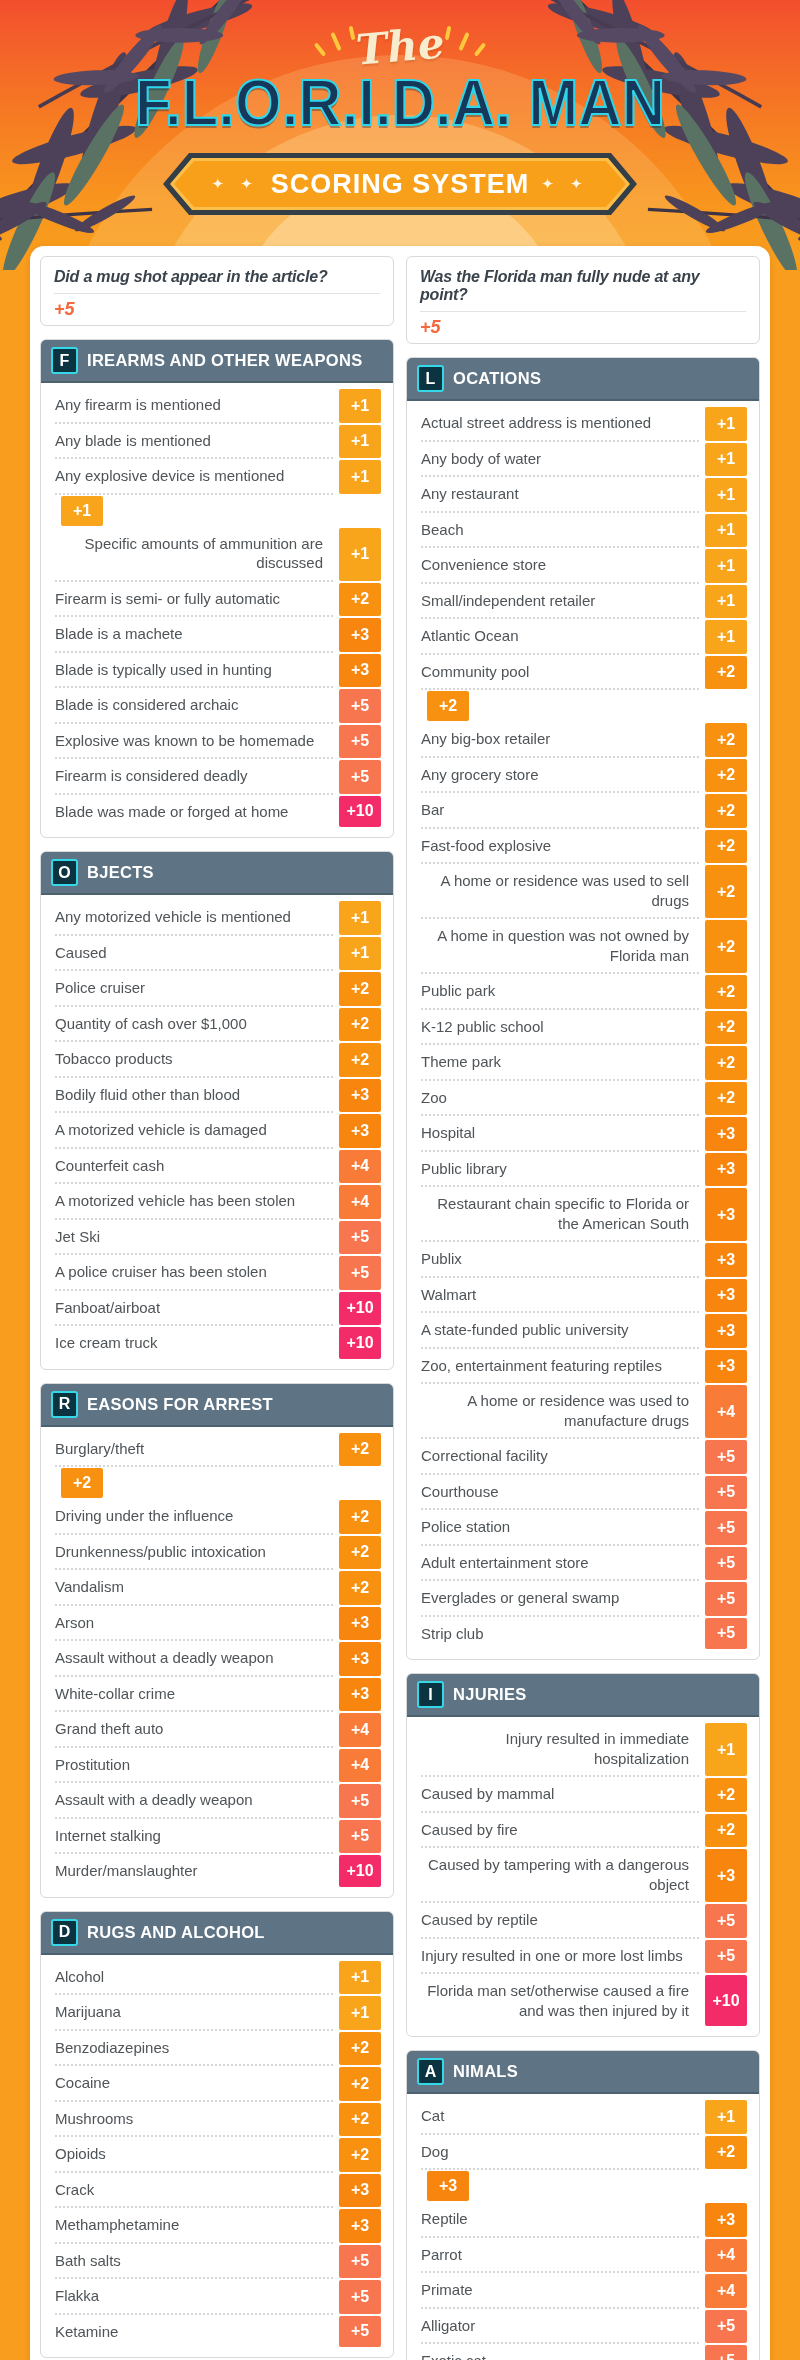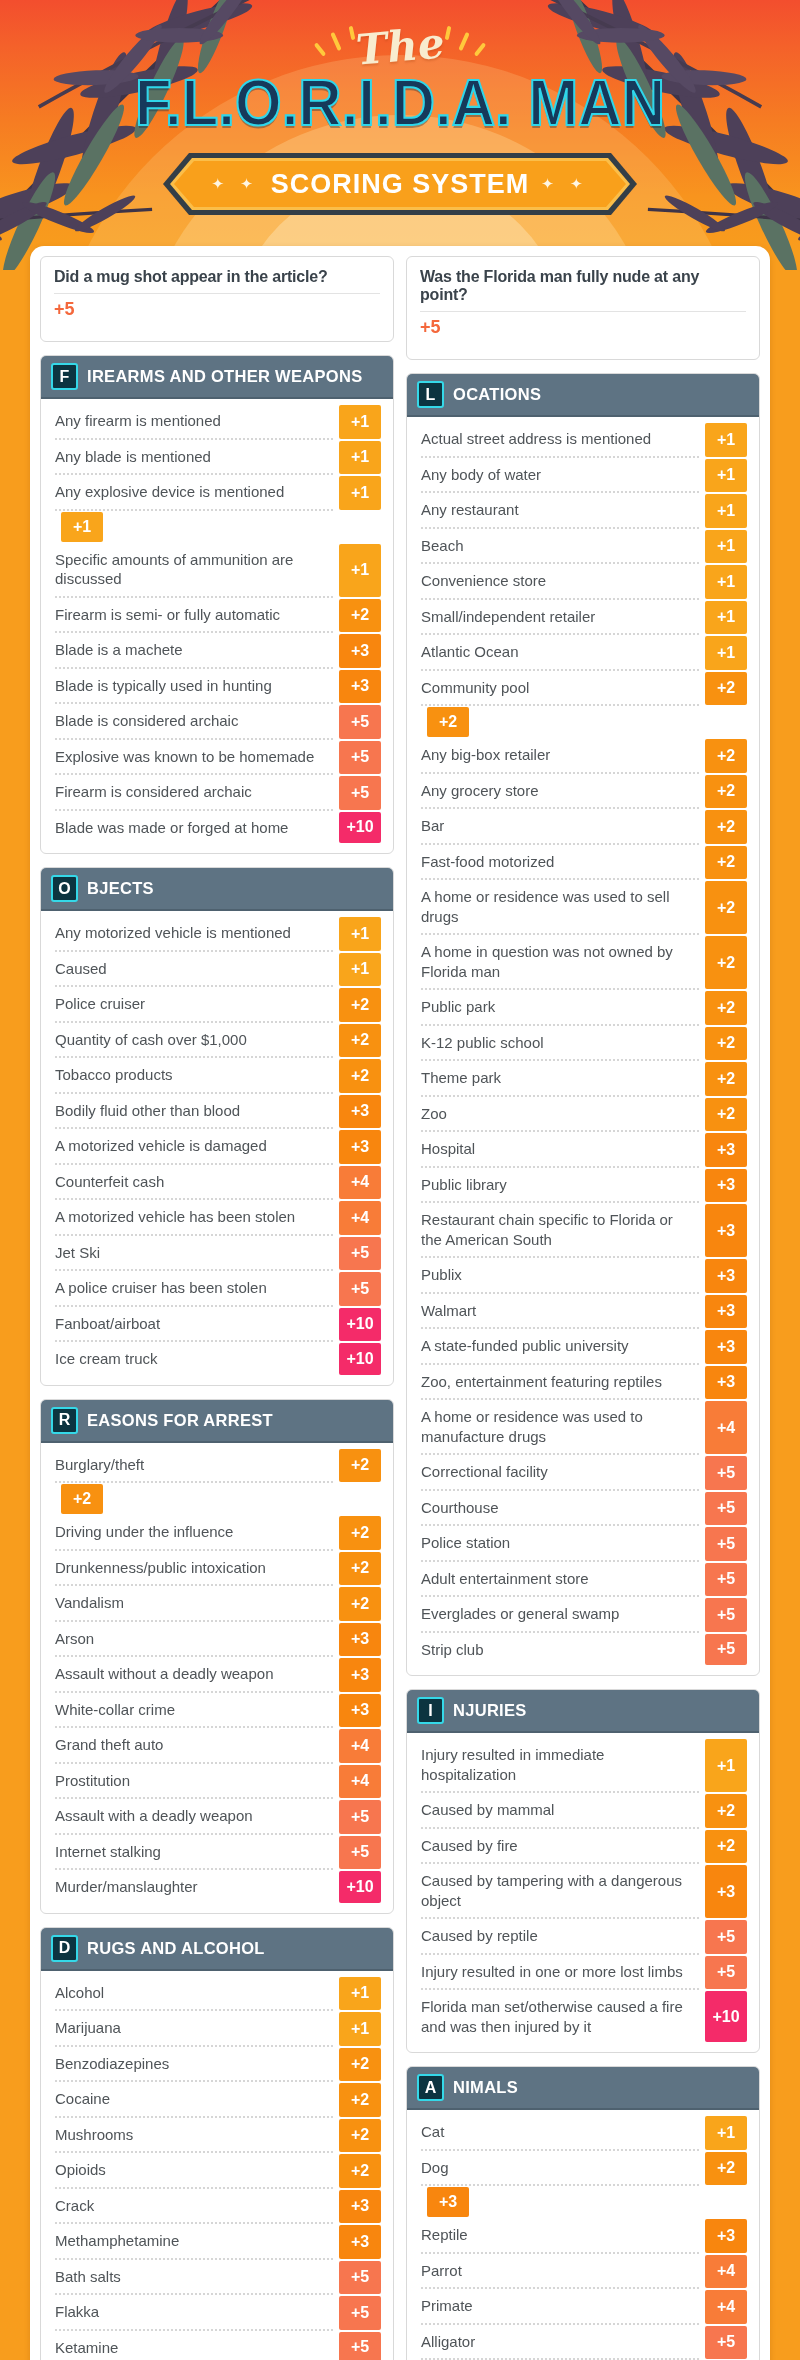--- a/index.html
+++ b/index.html
@@ -89,21 +89,22 @@
     margin:-6px 30px 0 30px;
     border-radius:14px;
     padding:10px 10px 12px 10px;
     box-shadow:0 2px 6px rgba(120,60,0,.18);
   }
   .columns { display:flex; gap:12px; align-items:stretch; }
   .column { flex:1; display:flex; flex-direction:column; gap:13px; }
 
   .question-card {
     border:1px solid #D9D9D9; border-radius:6px; background:#fff;
-    padding:11px 13px 21px 13px;
+    padding:11px 13px 5px 13px;
+    font-style:italic;
   }
   .question-text { font-weight:700; color:#3A434B; font-size:16px; letter-spacing:-0.2px; }
   .question-divider { border-top:1px solid #E3E3E3; margin:7px 0 5px 0; }
   .question-score { color:#F4683C; font-weight:700; font-size:18px; }
 
   .section { border:1px solid #D9D9D9; border-radius:6px; background:#fff; overflow:hidden;
              display:flex; flex-direction:column; }
   .section.stretch { flex:1; }
   .section-header {
     background:#5E7383; color:#fff;
@@ -112,21 +113,21 @@
     border-bottom:2px solid #4E616F;
   }
   .letter-box {
     width:27px; height:27px; flex:0 0 27px;
     background:#0C3440; border:2px solid #35D8E8; border-radius:3px;
     color:#fff; font-weight:800; font-size:16px;
     display:flex; align-items:center; justify-content:center;
   }
   .section-title { font-weight:800; font-size:16.5px; letter-spacing:0.3px; transform:scaleY(1.05); }
 
-  .section-list { list-style:none; padding:5px 12px 9px 14px; display:flex; flex-direction:column; flex:1; }
+  .section-list { list-style:none; padding:5px 12px 9px 14px; display:flex; flex-direction:column; flex:1;text-align:right; }
   .section-list li { display:flex; align-items:stretch; flex:0 1 auto; }
   .section.stretch .section-list li { flex:1; }
   .item-label {
     flex:1; color:#4F5458; font-size:15px; line-height:1.3;
     display:flex; align-items:center;
     padding:7px 10px 7px 0;
   }
   .section-list li:not(:last-child) .item-label { border-bottom:2px dotted #D6D6D6; }
   .score-badge {
     flex:0 0 42px; margin:1px 0 1px 6px; min-height:30px;
@@ -304,21 +305,21 @@
   </li>
                 <li>
     <span class="item-label">Blade is considered archaic</span>
     <span class="score-badge" style="background: rgb(247, 118, 79);">+5</span>
   </li>
                 <li>
     <span class="item-label">Explosive was known to be homemade</span>
     <span class="score-badge" style="background: rgb(247, 118, 79);">+5</span>
   </li>
                 <li>
-    <span class="item-label">Firearm is considered archaic</span>
+    <span class="item-label">Firearm is considered deadly</span>
     <span class="score-badge" style="background: rgb(247, 118, 79);">+5</span>
   </li>
                 <li>
     <span class="item-label">Blade was made or forged at home</span>
     <span class="score-badge" style="background: rgb(244, 43, 105);">+10</span>
   </li>
               </ul>
   </section><section class="section">
     <div class="section-header">
       <span class="letter-box">O</span>
@@ -543,21 +544,21 @@
   </li>
                 <li>
     <span class="item-label">Any grocery store</span>
     <span class="score-badge" style="background: rgb(248, 145, 16);">+2</span>
   </li>
                 <li>
     <span class="item-label">Bar</span>
     <span class="score-badge" style="background: rgb(248, 145, 16);">+2</span>
   </li>
                 <li>
-    <span class="item-label">Fast-food motorized</span>
+    <span class="item-label">Fast-food explosive</span>
     <span class="score-badge" style="background: rgb(248, 145, 16);">+2</span>
   </li>
                 <li>
     <span class="item-label">A home or residence was used to sell drugs</span>
     <span class="score-badge" style="background: rgb(248, 145, 16);">+2</span>
   </li>
                 <li>
     <span class="item-label">A home in question was not owned by Florida man</span>
     <span class="score-badge" style="background: rgb(248, 145, 16);">+2</span>
   </li>

